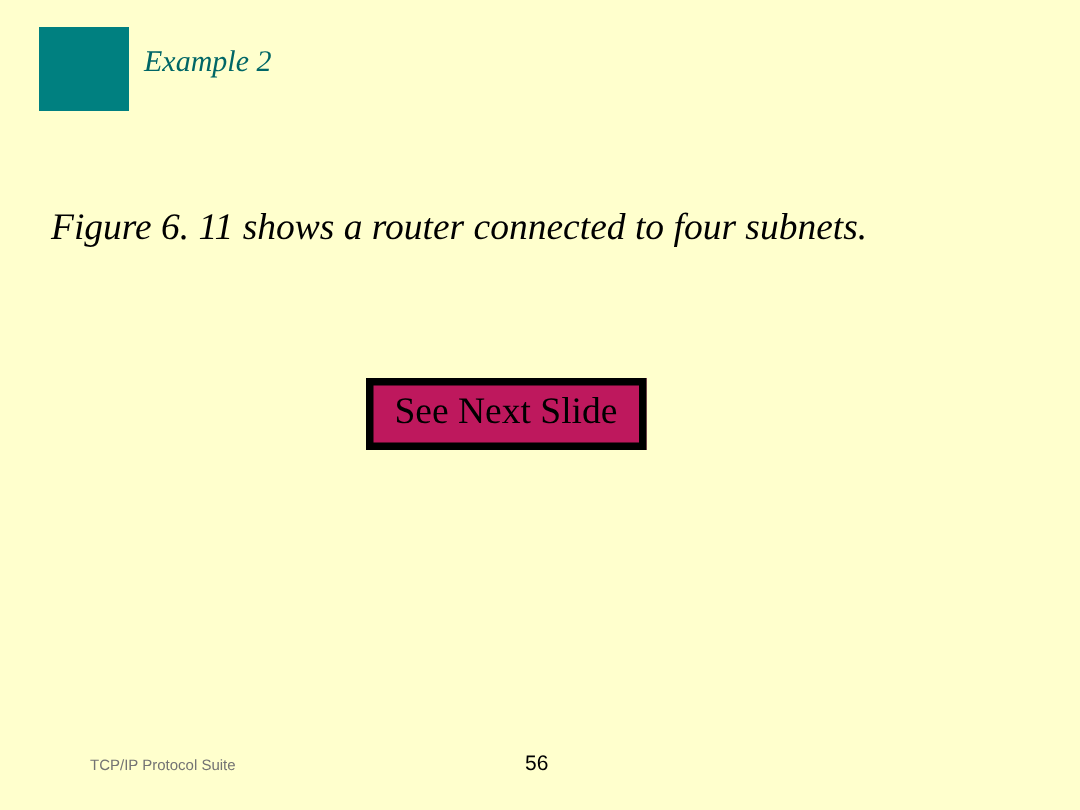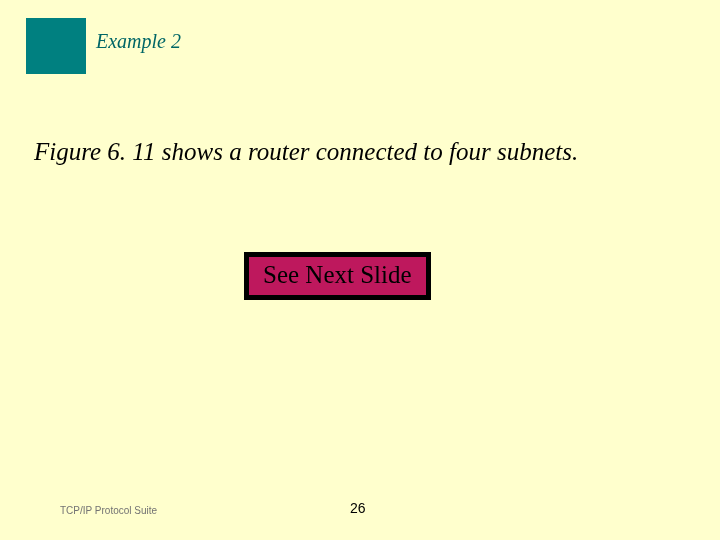--- a/index.html
+++ b/index.html
@@ -73,13 +73,13 @@
 
 <div class="example-label">Example 2</div>
 
 <div class="figure-text">Figure 6. 11 shows a router connected to four subnets.</div>
 
 <div class="see-next-box">
   <span class="see-next-text">See Next Slide</span>
 </div>
 
 <div class="footer-left">TCP/IP Protocol Suite</div>
-<div class="footer-page">26</div>
+<div class="footer-page">56</div>
 
 </body></html>

